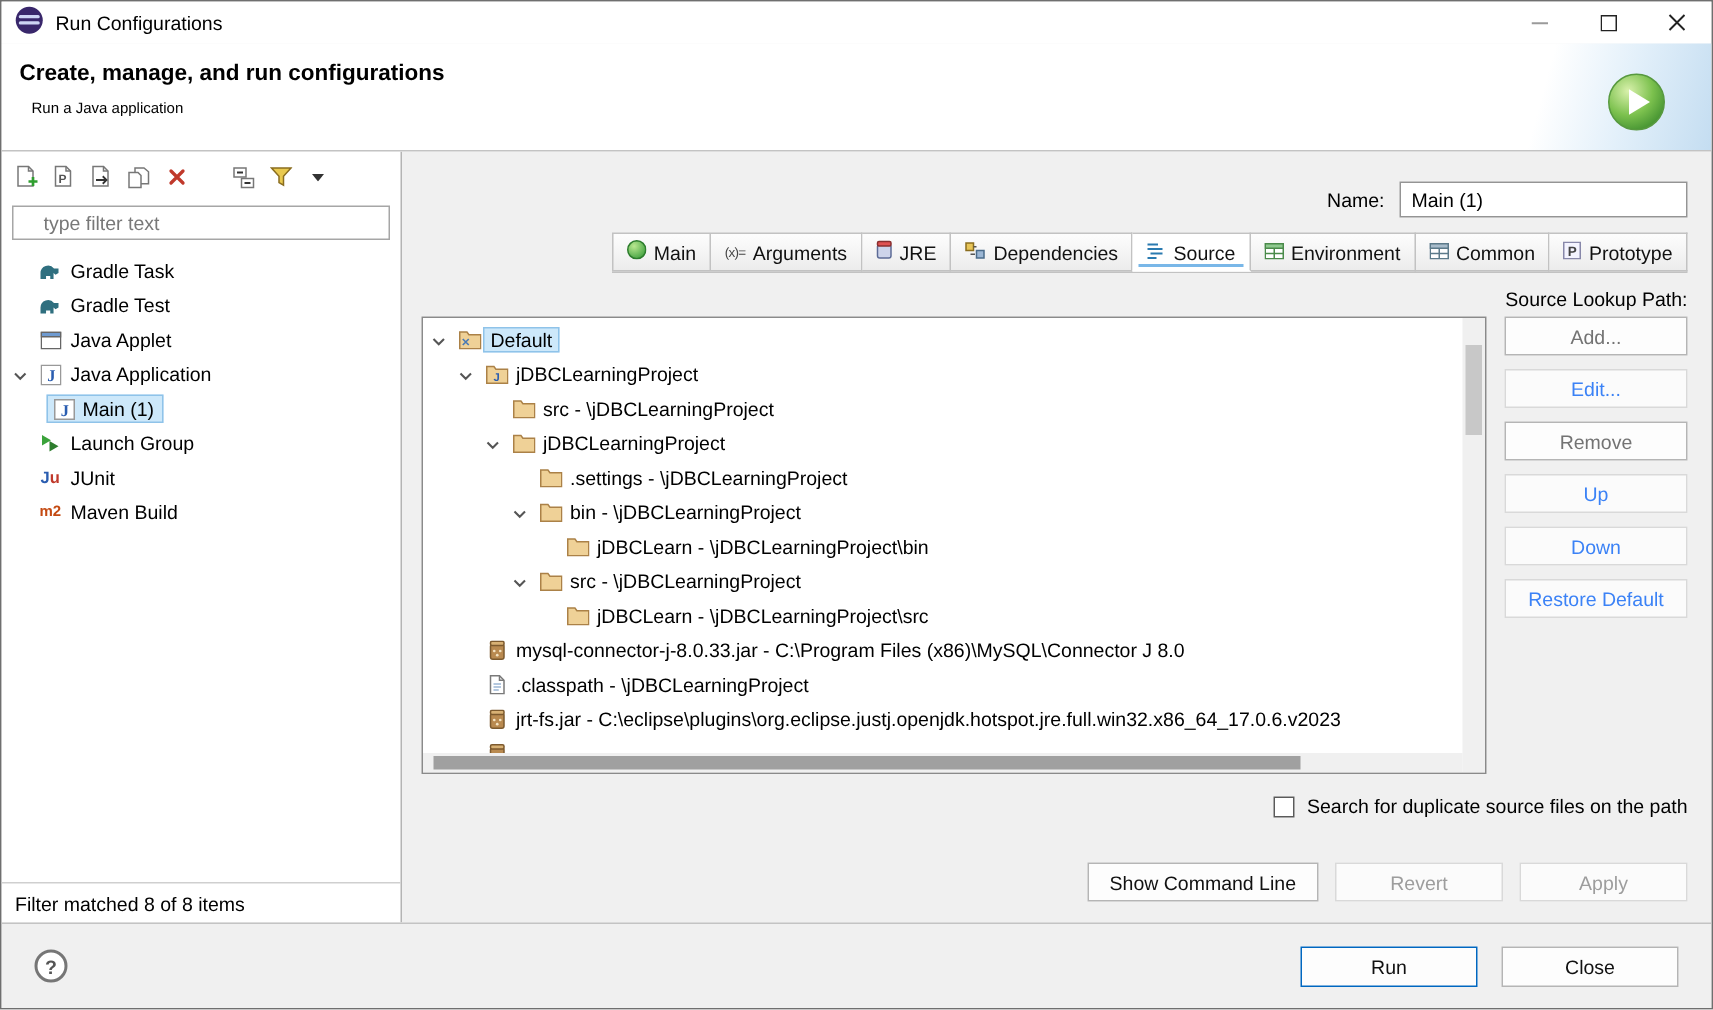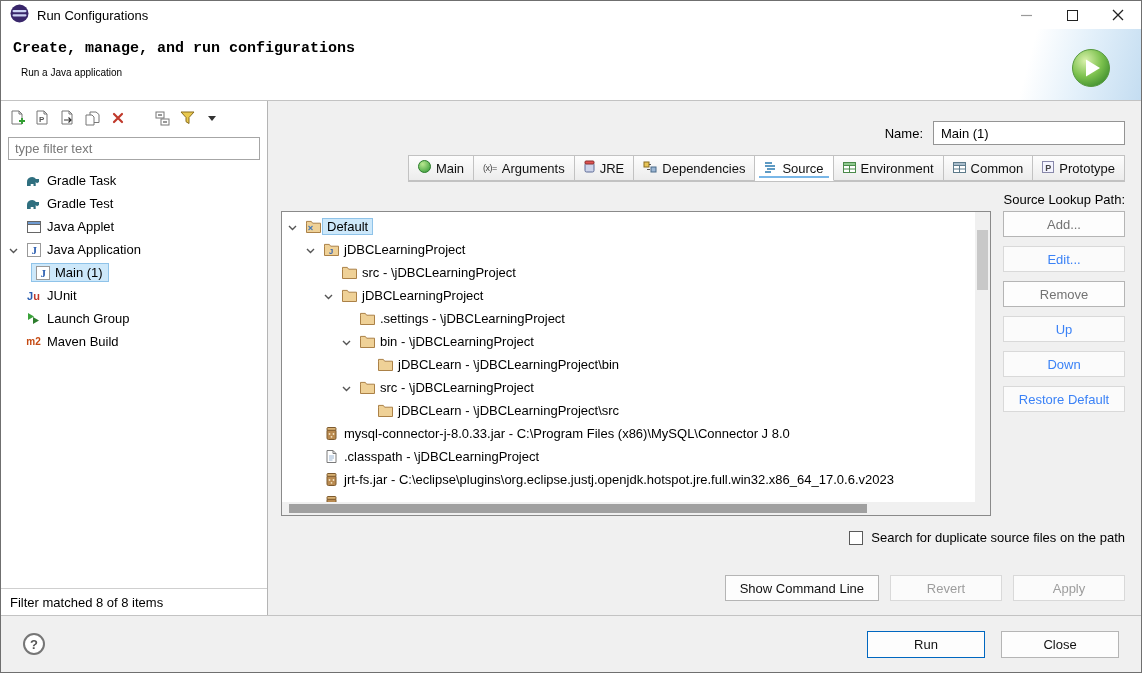--- a/index.html
+++ b/index.html
@@ -9,35 +9,35 @@
          display:flex; flex-direction:column; overflow:hidden; font-size:13px; color:#000; }
 
   
   .titlebar { height:28px; flex:none; background:#ffffff; display:flex; align-items:center; padding-left:9px; }
   .tb-title { margin-left:8px; font-size:13px; }
   .win-controls { margin-left:auto; display:flex; height:100%; }
   .wc { width:46px; height:100%; display:flex; align-items:center; justify-content:center; background:transparent; border:none; }
 
   
   .header { height:72px; flex:none; background:#fff; border-bottom:1px solid #c3c3c3; position:relative; padding:11px 0 0 12px; }
-  .h-title { font-weight:bold; font-size:15px;font-family:Liberation Mono, monospace; }
+  .h-title { font-weight:bold; font-size:15px; }
   .h-sub { margin-top:10px; margin-left:8px; font-size:10px; }
   .banner-art { position:absolute; top:0; right:0; width:170px; height:71px;
                 background:linear-gradient(105deg, rgba(220,236,248,0) 35%, #e3f0fa 65%, #c4ddf1 100%); }
   .run-ball { position:absolute; top:19px; right:30px; width:40px; height:40px; }
 
   
   .bodyrow { flex:1; min-height:0; display:flex; }
 
   
   .left { width:267px; flex:none; background:#fff; border-right:1px solid #b4b4b4; display:flex; flex-direction:column; }
   .ltoolbar { display:flex; align-items:center; gap:7px; padding:8px 8px 4px 8px; flex:none; }
   .tool { width:18px; height:18px; display:flex; align-items:center; justify-content:center; background:transparent; border:none; }
   .tool-gap { width:12px; }
-  .filter { margin:6px 7px 4px 7px; height:23px; border:1px solid #a6a6a6; padding:0 6px; flex:none;
+  .filter { margin:6px 7px 4px 7px; height:23px; border:1px solid #a6a6a6; padding:0 20px; flex:none;
             font:13px "Liberation Sans",sans-serif; color:#333; }
   .filter::placeholder { color:#787878; }
   .ltree { flex:1; min-height:0; overflow:hidden; padding-top:5px; }
   .lrow { height:23px; display:flex; align-items:center; padding-left:8px; white-space:nowrap; cursor:default; }
   .chev-slot { width:16px; flex:none; display:flex; align-items:center; }
   .licon { width:17px; flex:none; display:flex; justify-content:center; margin-right:5px; }
   .lrow.child { padding-left:30px; }
   .sel-wrap { display:flex; align-items:center; background:#cde8fa; border:1px solid #8fc3e9; padding:1px 5px 1px 2px; }
   .sel-wrap .licon { margin-right:4px; }
   .lstatus { height:27px; flex:none; border-top:1px solid #cfcfcf; display:flex; align-items:center; padding-left:9px; }
@@ -256,33 +256,33 @@
                   <rect x="0.5" y="0.5" width="13" height="13" fill="#fff" stroke="#999"></rect>
                   <text x="4.5" y="11" font-size="11" font-weight="bold" fill="#2a5db0" font-family="Liberation Serif,serif">J</text>
                 </svg>
               </span>
             <span>Main (1)</span>
           </span>
         </div>
         <div class="lrow">
           <span class="chev-slot"></span>
           <span class="licon">
-              <span style="font-weight:bold;font-size:11px;"><span style="color:#2a5db0">J</span><span style="color:#c0392b">u</span></span>
-            </span>
-          <span>JUnit</span>
-        </div>
-        <div class="lrow">
-          <span class="chev-slot"></span>
-          <span class="licon">
               <svg width="13" height="13">
                 <polygon points="1,1 7,4.5 1,8" fill="#3aa23a"></polygon>
                 <polygon points="6,5 12,8.5 6,12" fill="#2d7d2d"></polygon>
               </svg>
             </span>
           <span>Launch Group</span>
+        </div>
+        <div class="lrow">
+          <span class="chev-slot"></span>
+          <span class="licon">
+              <span style="font-weight:bold;font-size:11px;"><span style="color:#2a5db0">J</span><span style="color:#c0392b">u</span></span>
+            </span>
+          <span>JUnit</span>
         </div>
         <div class="lrow">
           <span class="chev-slot"></span>
           <span class="licon">
               <span style="font-weight:bold;font-size:10px;color:#c44a12;">m2</span>
             </span>
           <span>Maven Build</span>
         </div>
       </div>
 

